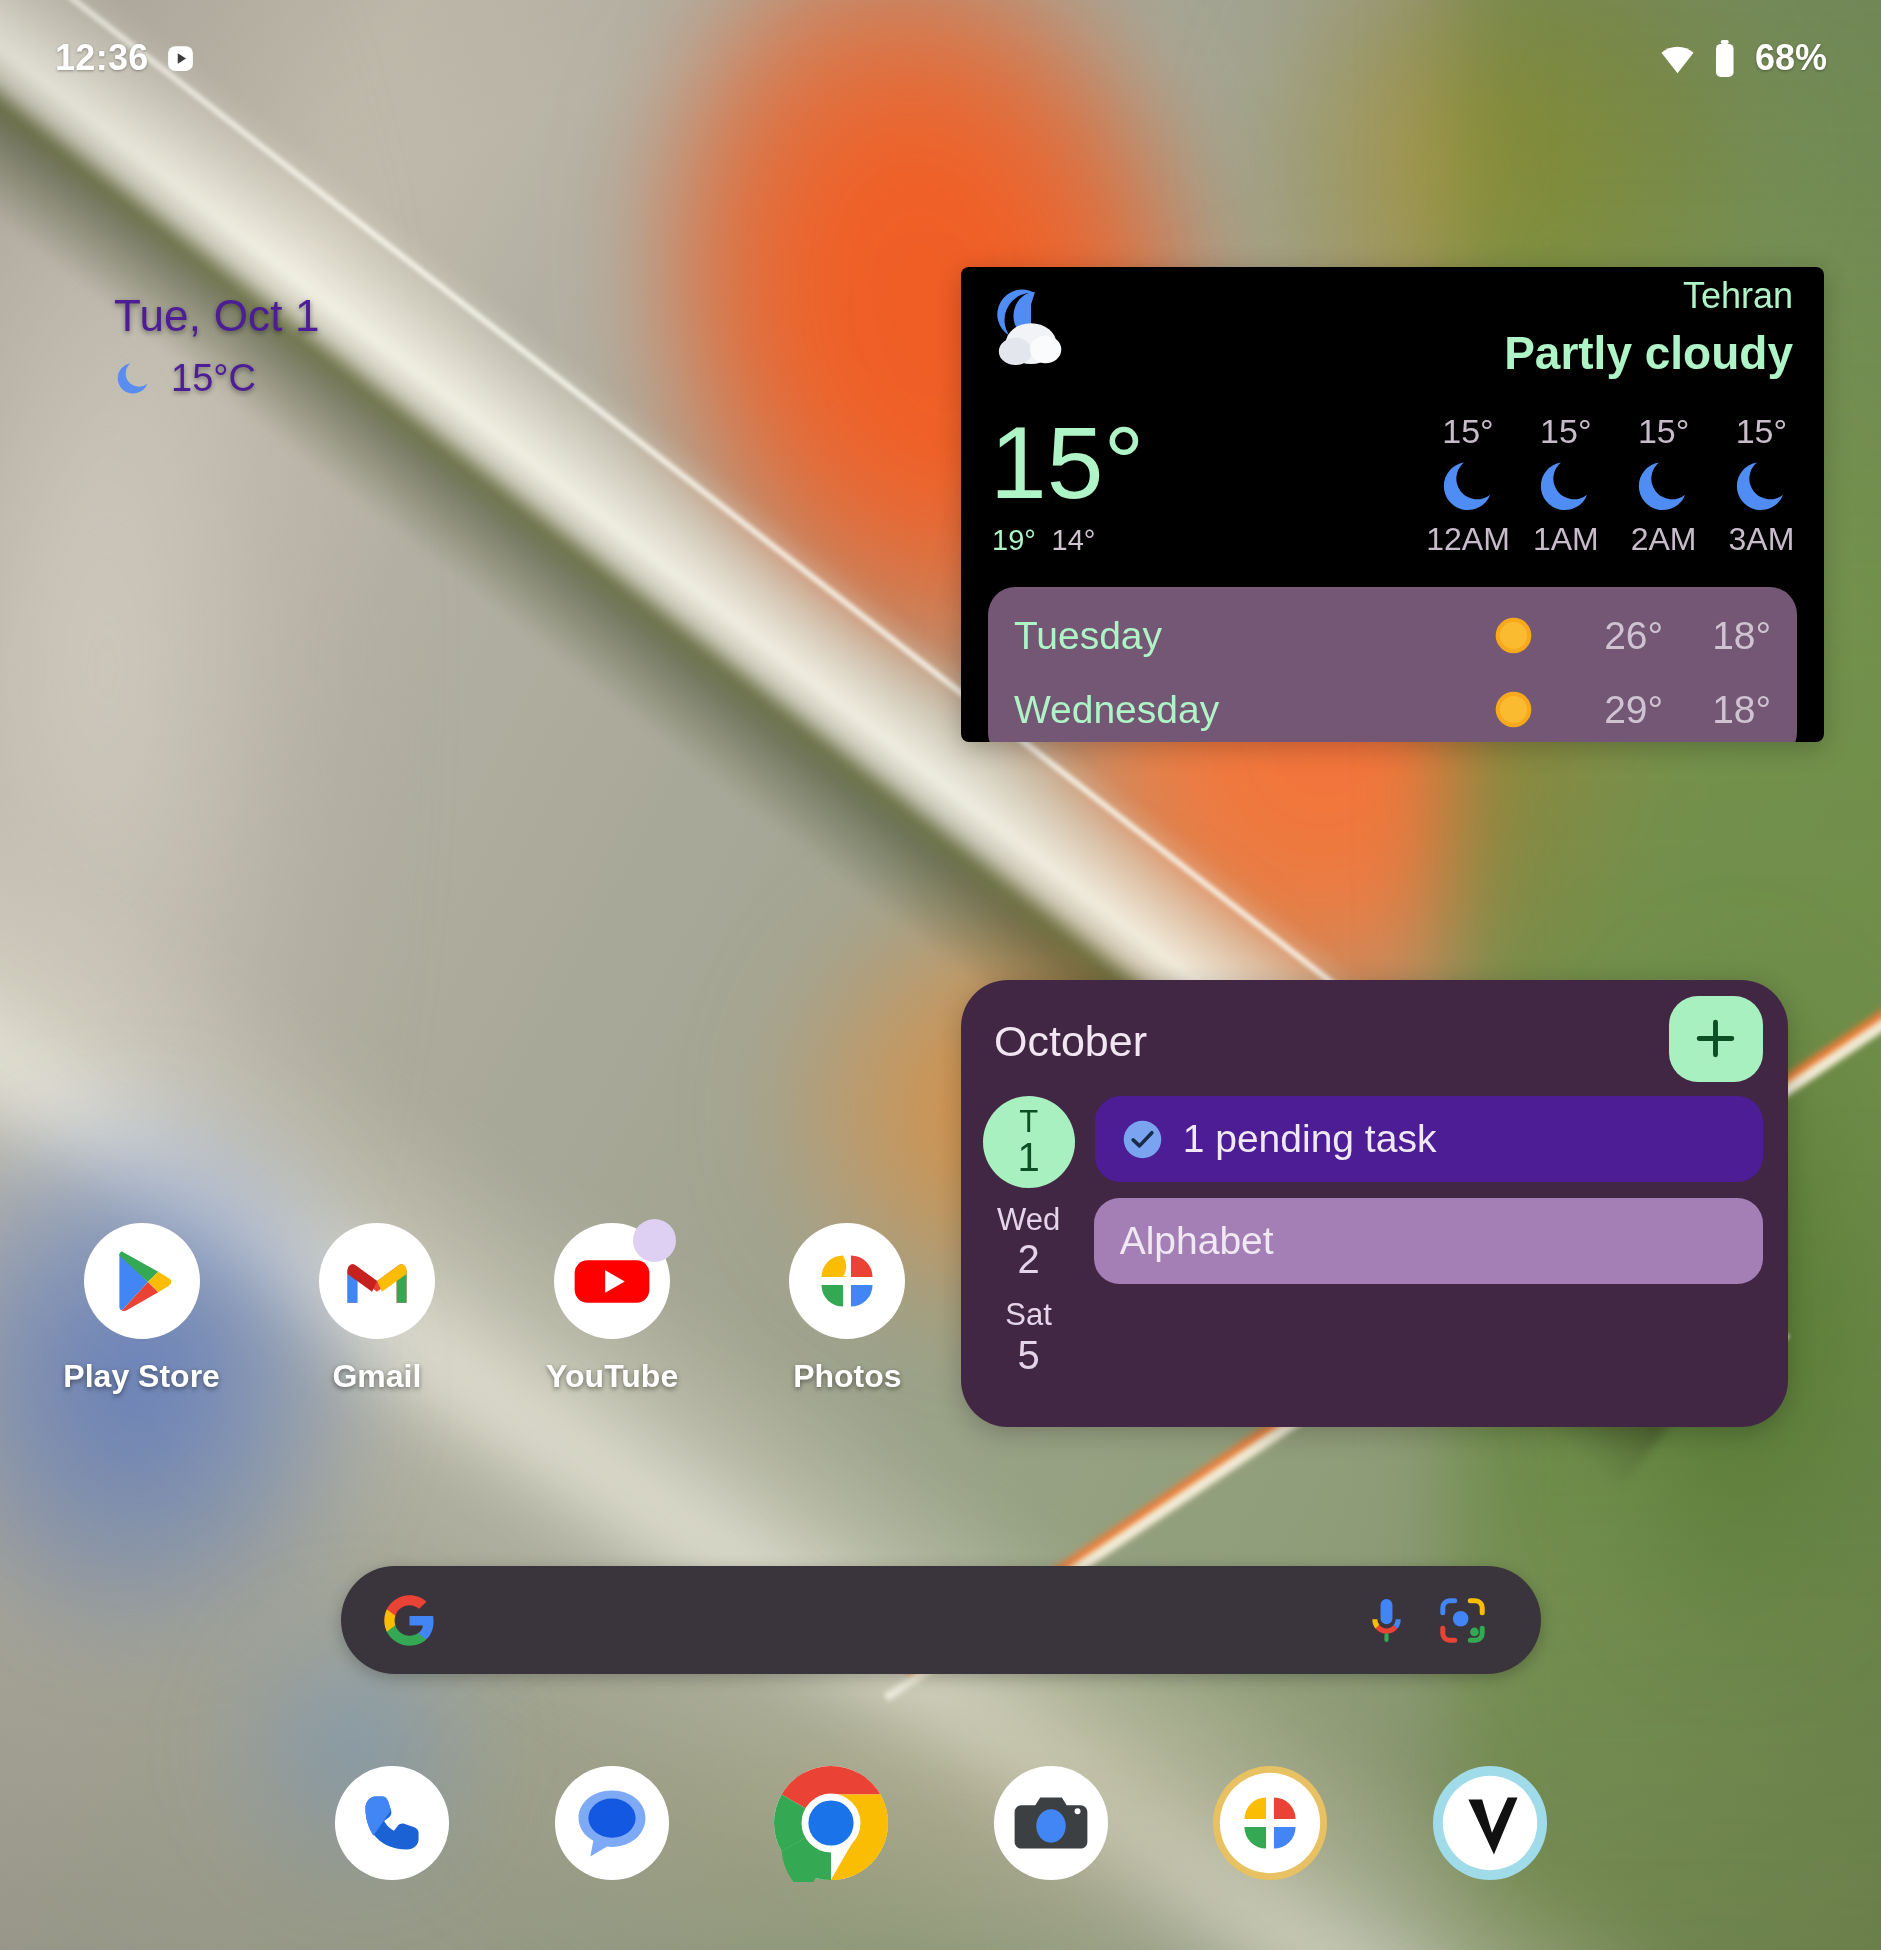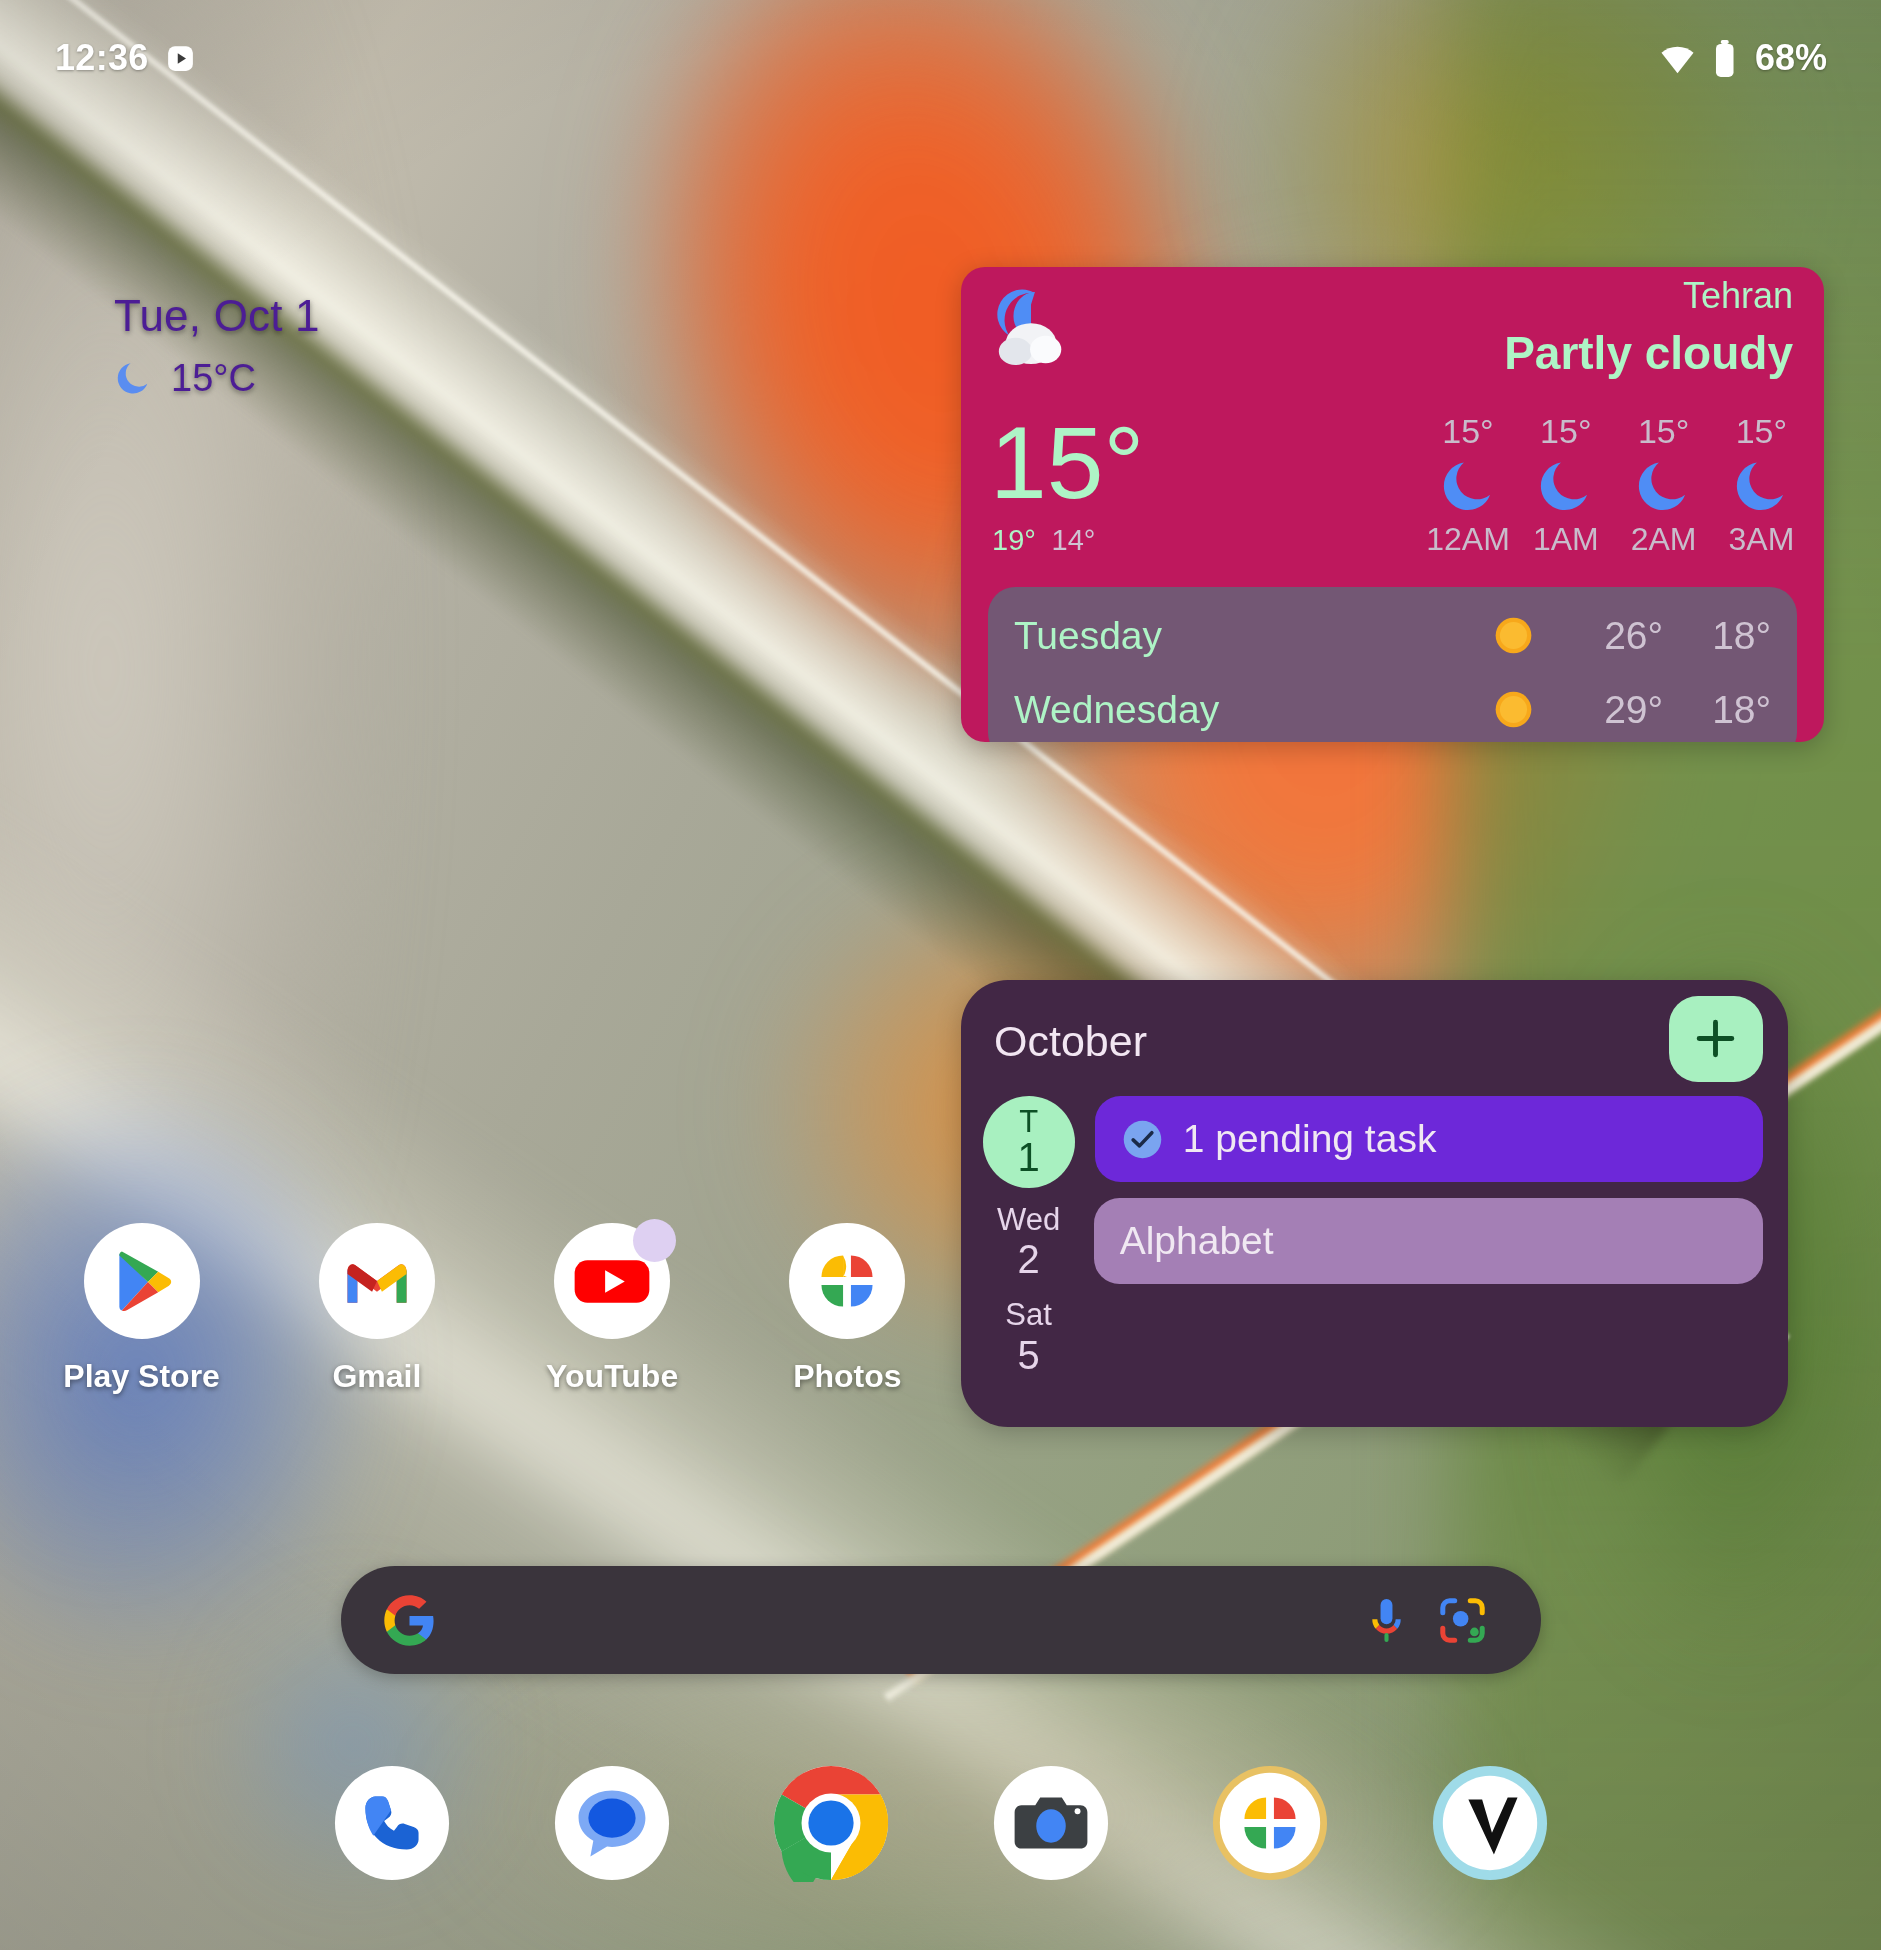--- a/index.html
+++ b/index.html
@@ -152,21 +152,21 @@
     position:absolute; left:114px; top:291px; z-index:15; color:#4c1d95;
     text-shadow:0 2px 4.9px rgba(0,0,0,.40);
   }
   .glance-date { font-size:44px; font-weight:400; letter-spacing:0.2px; }
   .glance-weather { display:flex; align-items:center; gap:18px; margin-top:15.7px; }
   .glance-temp { font-size:38px; font-weight:400; }
 
   
   #weather-widget {
     position:absolute; left:961px; top:267px; width:863px; height:475px;
-    background:#be185d; border-radius:24px; z-index:14;
+    background:#000000; border-radius:8px; z-index:14;
     box-shadow:0 5.9px 25.5px rgba(0,0,0,.22);
     overflow:hidden;
   }
   .ww-top { position:relative; height:147px; }
   .ww-icon { position:absolute; left:31px; top:19.6px; }
   .ww-loc {
     position:absolute; right:31px; top:7.8px; text-align:right;
     color:#aef4c6; font-size:36px; font-weight:400;
   }
   .ww-cond {
@@ -229,21 +229,21 @@
   }
   .cw-date .d-dow { font-size:31px; line-height:1.18; }
   .cw-date .d-num { font-size:40px; line-height:1.05; }
   .cw-date.today .d-dow { font-size:31px; line-height:1; margin-bottom:-2px; }
   .cw-date.today .d-num { font-size:40px; line-height:1.1; }
   .cw-chip {
     flex:1; margin-left:19.6px; border-radius:25.5px;
     display:flex; align-items:center; gap:17.6px;
     padding:0 25.5px; height:86px; color:#f0e8f2; font-size:39px;
   }
-  .cw-chip.task { background:#6d28d9;margin-left:20px; }
+  .cw-chip.task { background:#4c1d95;margin-left:20px; }
   .cw-chip.event { background:#a47fb5; }
 
   
   #appgrid {
     position:absolute; left:0; top:1223px; width:941px; height:196px;
     display:flex; z-index:12;
   }
   .app { width:218px; display:flex; flex-direction:column; align-items:center; position:relative;margin-left:48px; }
   .app-icon-wrap { position:relative; width:116px; height:116px; }
   .app-label {

